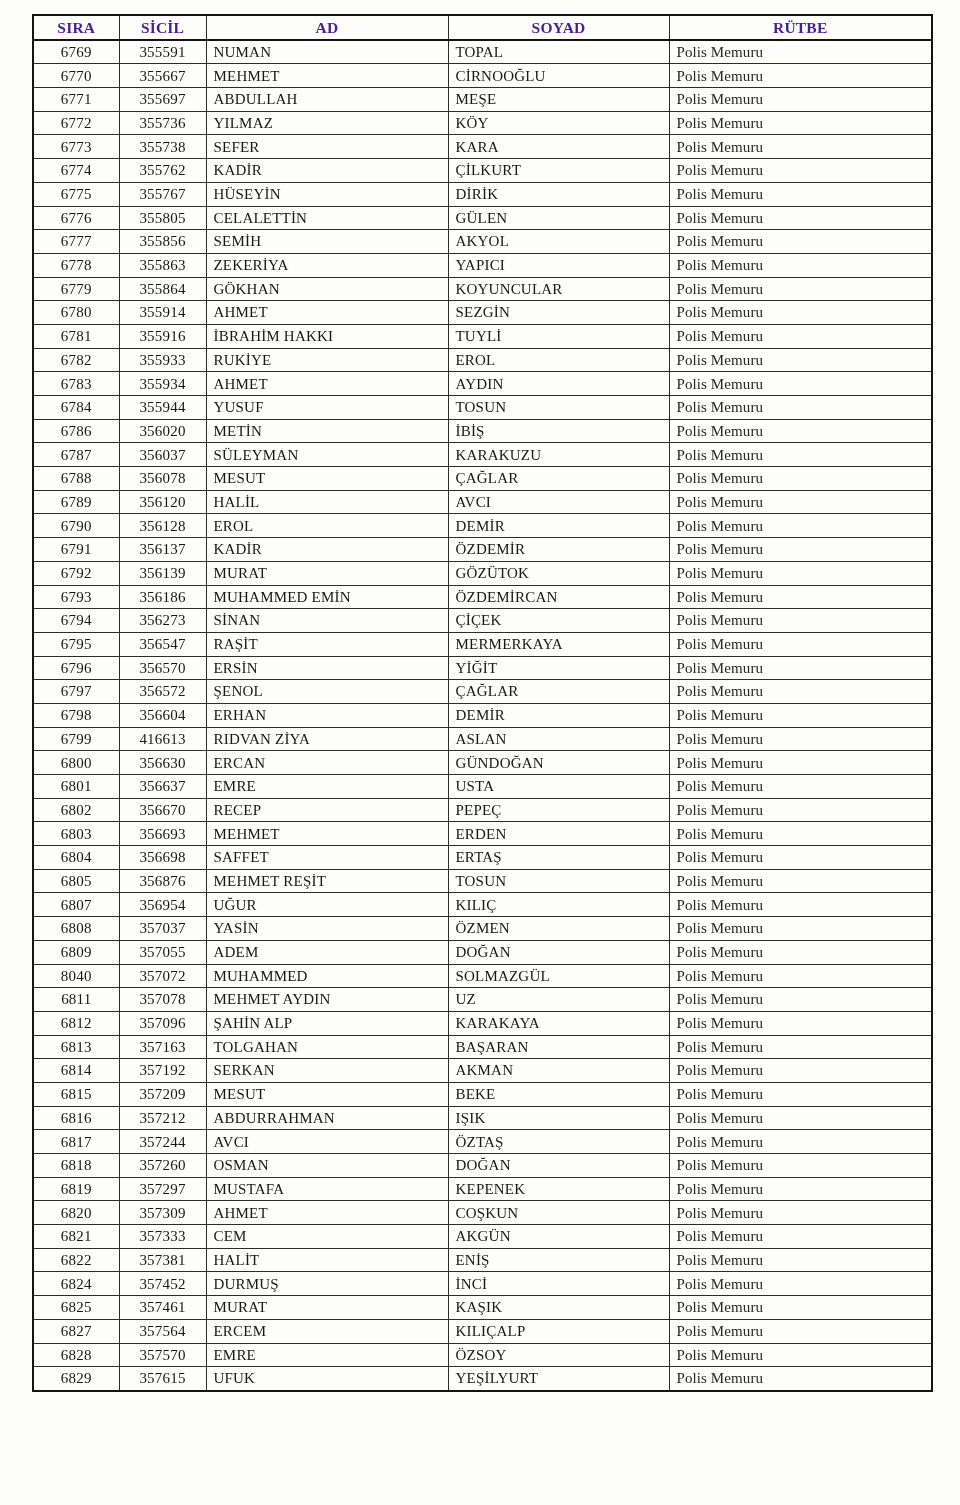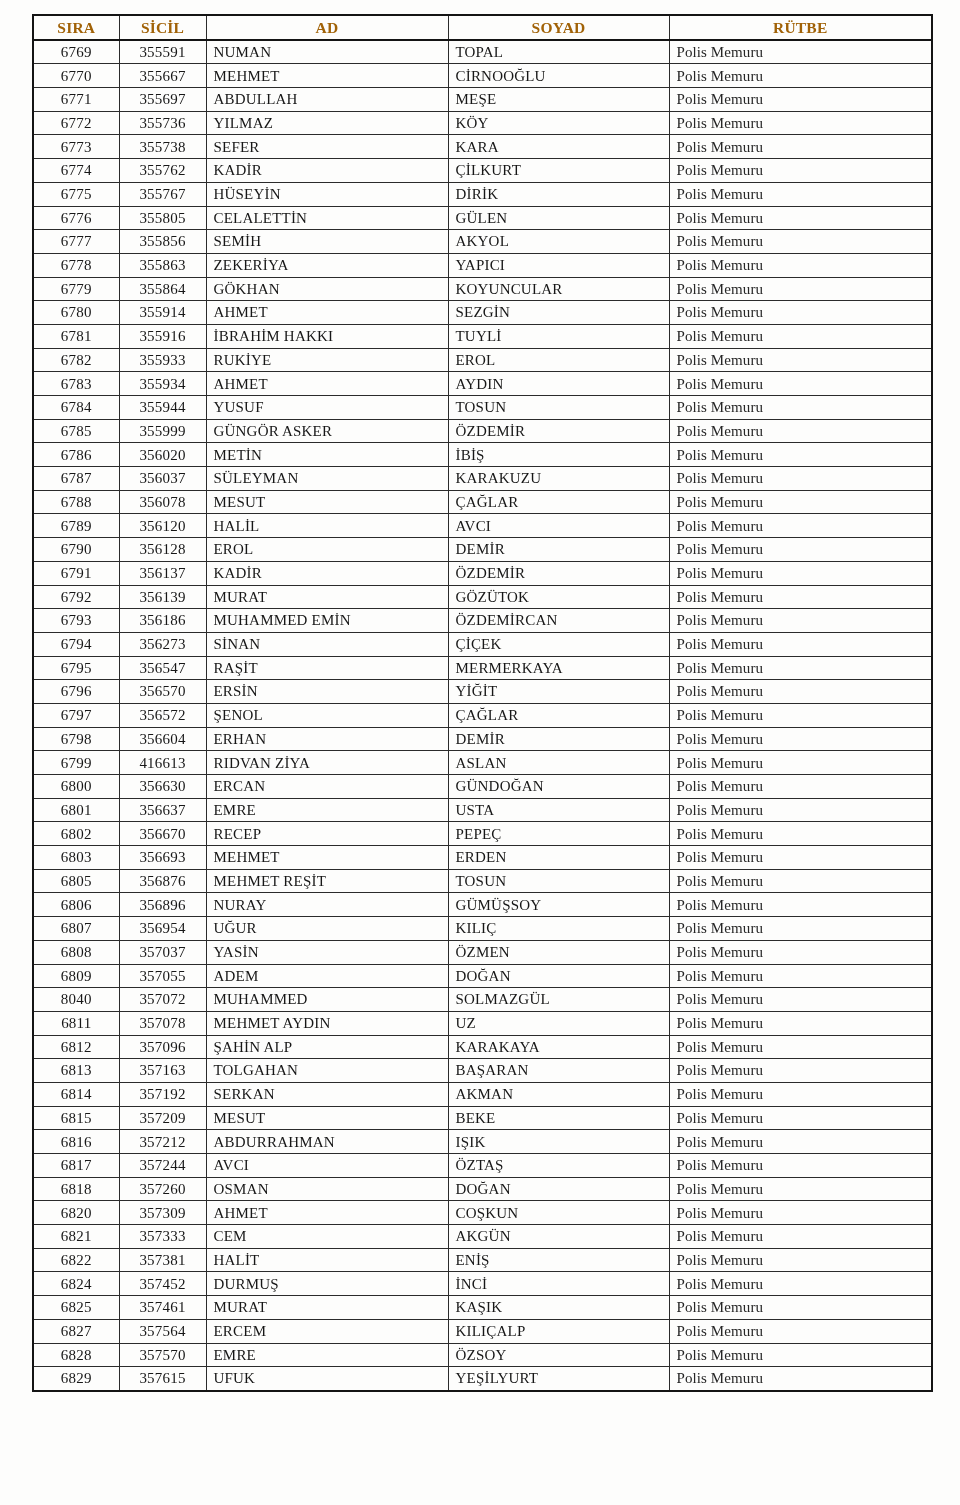--- a/index.html
+++ b/index.html
@@ -31,21 +31,21 @@
     color: #171717;
     white-space: nowrap;
     overflow: hidden;
     letter-spacing: 0.2px;
   }
   table.roster th {
     font-weight: bold;
     text-align: center;
     font-size: 15.5px;
     border-bottom: 2px solid #141414;
-    color: #a16207;
+    color: #4c1d95;
   }
   
   table.roster td:nth-child(1),
   table.roster td:nth-child(2) { text-align: center; }
   table.roster td:nth-child(3),
   table.roster td:nth-child(4),
   table.roster td:nth-child(5) { text-align: left; }
   
   table.roster td:nth-child(5) { color: #262626; letter-spacing: 0.1px; }
   
@@ -179,27 +179,20 @@
           <td>Polis Memuru</td>
         </tr>
         <tr>
           <td>6784</td>
           <td>355944</td>
           <td>YUSUF</td>
           <td>TOSUN</td>
           <td>Polis Memuru</td>
         </tr>
         <tr>
-          <td>6785</td>
-          <td>355999</td>
-          <td>GÜNGÖR ASKER</td>
-          <td>ÖZDEMİR</td>
-          <td>Polis Memuru</td>
-        </tr>
-        <tr>
           <td>6786</td>
           <td>356020</td>
           <td>METİN</td>
           <td>İBİŞ</td>
           <td>Polis Memuru</td>
         </tr>
         <tr>
           <td>6787</td>
           <td>356037</td>
           <td>SÜLEYMAN</td>
@@ -312,34 +305,34 @@
           <td>Polis Memuru</td>
         </tr>
         <tr>
           <td>6803</td>
           <td>356693</td>
           <td>MEHMET</td>
           <td>ERDEN</td>
           <td>Polis Memuru</td>
         </tr>
         <tr>
+          <td>6804</td>
+          <td>356698</td>
+          <td>SAFFET</td>
+          <td>ERTAŞ</td>
+          <td>Polis Memuru</td>
+        </tr>
+        <tr>
           <td>6805</td>
           <td>356876</td>
           <td>MEHMET REŞİT</td>
           <td>TOSUN</td>
           <td>Polis Memuru</td>
         </tr>
         <tr>
-          <td>6806</td>
-          <td>356896</td>
-          <td>NURAY</td>
-          <td>GÜMÜŞSOY</td>
-          <td>Polis Memuru</td>
-        </tr>
-        <tr>
           <td>6807</td>
           <td>356954</td>
           <td>UĞUR</td>
           <td>KILIÇ</td>
           <td>Polis Memuru</td>
         </tr>
         <tr>
           <td>6808</td>
           <td>357037</td>
           <td>YASİN</td>
@@ -407,20 +400,27 @@
           <td>357244</td>
           <td>AVCI</td>
           <td>ÖZTAŞ</td>
           <td>Polis Memuru</td>
         </tr>
         <tr>
           <td>6818</td>
           <td>357260</td>
           <td>OSMAN</td>
           <td>DOĞAN</td>
+          <td>Polis Memuru</td>
+        </tr>
+        <tr>
+          <td>6819</td>
+          <td>357297</td>
+          <td>MUSTAFA</td>
+          <td>KEPENEK</td>
           <td>Polis Memuru</td>
         </tr>
         <tr>
           <td>6820</td>
           <td>357309</td>
           <td>AHMET</td>
           <td>COŞKUN</td>
           <td>Polis Memuru</td>
         </tr>
         <tr>

